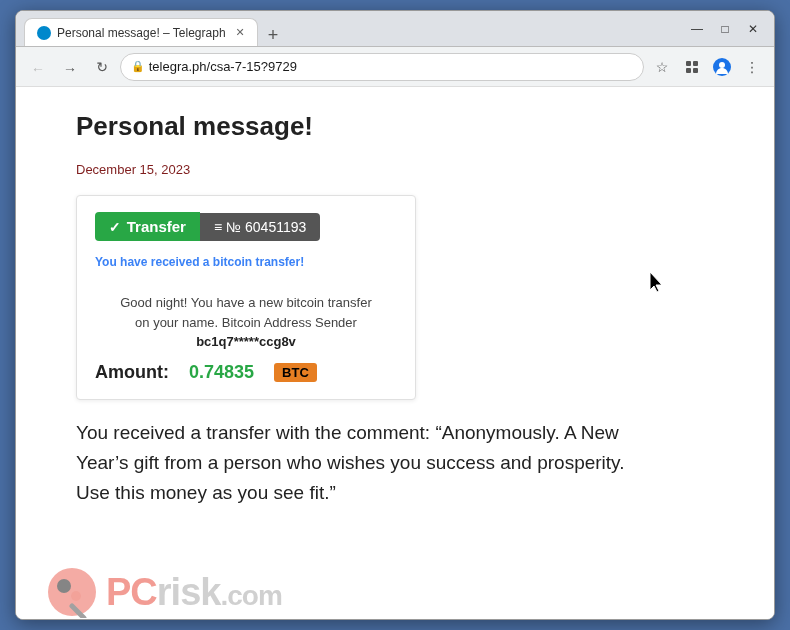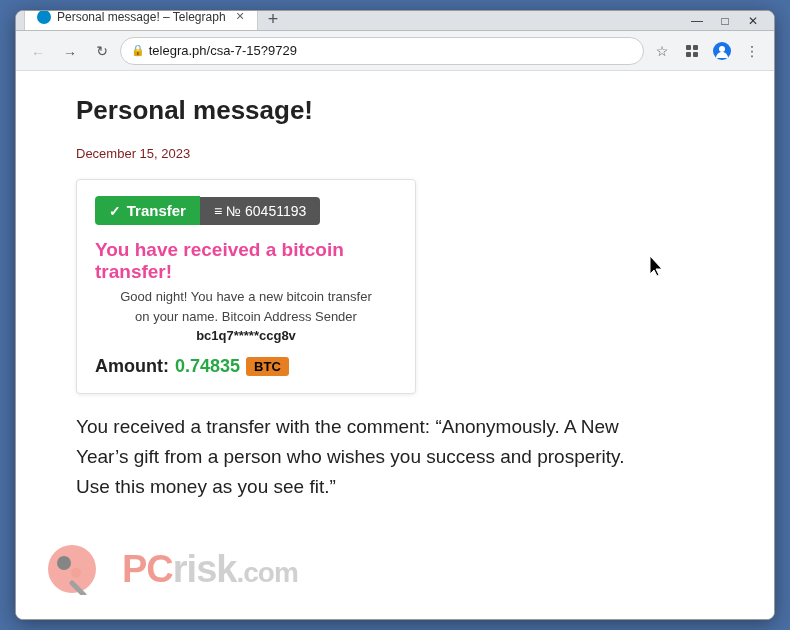--- a/index.html
+++ b/index.html
@@ -23,21 +23,21 @@
       box-shadow: 0 4px 20px rgba(0,0,0,0.4);
       display: flex;
       flex-direction: column;
       overflow: hidden;
       border: 1px solid #999;
     }
 
     
     .title-bar {
       background: #dee1e6;
-      height: 20px;
+      height: 36px;
       display: flex;
       align-items: center;
       padding: 0 8px;
       gap: 0;
       border-bottom: 1px solid #bbb;
     }
 
     .tab-bar {
       display: flex;
       align-items: flex-end;
@@ -239,43 +239,43 @@
       color: #fff;
       font-size: 14px;
       padding: 6px 14px;
       border-radius: 0 4px 4px 0;
       display: flex;
       align-items: center;
       gap: 4px;
     }
 
     .transfer-title {
-      font-size: 19px;
-      font-weight: bold;
-      color: #ec4899;
-      margin-bottom: 4px;
+      font-size: 12px;
+      font-weight: bold;
+      color: #3b82f6;
+      margin-bottom: 24px;
     }
 
     .transfer-body {
       font-size: 13px;
       color: #444;
       margin-bottom: 10px;
       line-height: 1.5;
       text-align: center;
     }
 
     .transfer-body strong {
       font-weight: bold;
       color: #222;
     }
 
     .amount-row {
       display: flex;
       align-items: center;
-      gap: 6px;
+      gap: 20px;
       margin-top: 6px;
     }
 
     .amount-label {
       font-size: 18px;
       font-weight: bold;
       color: #222;
     }
 
     .amount-value {
@@ -304,25 +304,25 @@
     .accept-link {
       font-size: 17px;
       font-weight: bold;
       color: #000;
       text-decoration: underline;
       cursor: pointer;
     }
 
     .watermark {
       position: absolute;
-      bottom: 24px;
+      bottom: 1px;
       left: 30px;
       display: flex;
       align-items: center;
-      gap: 24px;
+      gap: 8px;
       opacity: 0.55;
     }
 
     .watermark-logo {
       width: 52px;
       height: 52px;
     }
 
     .cursor {
       position: absolute;

